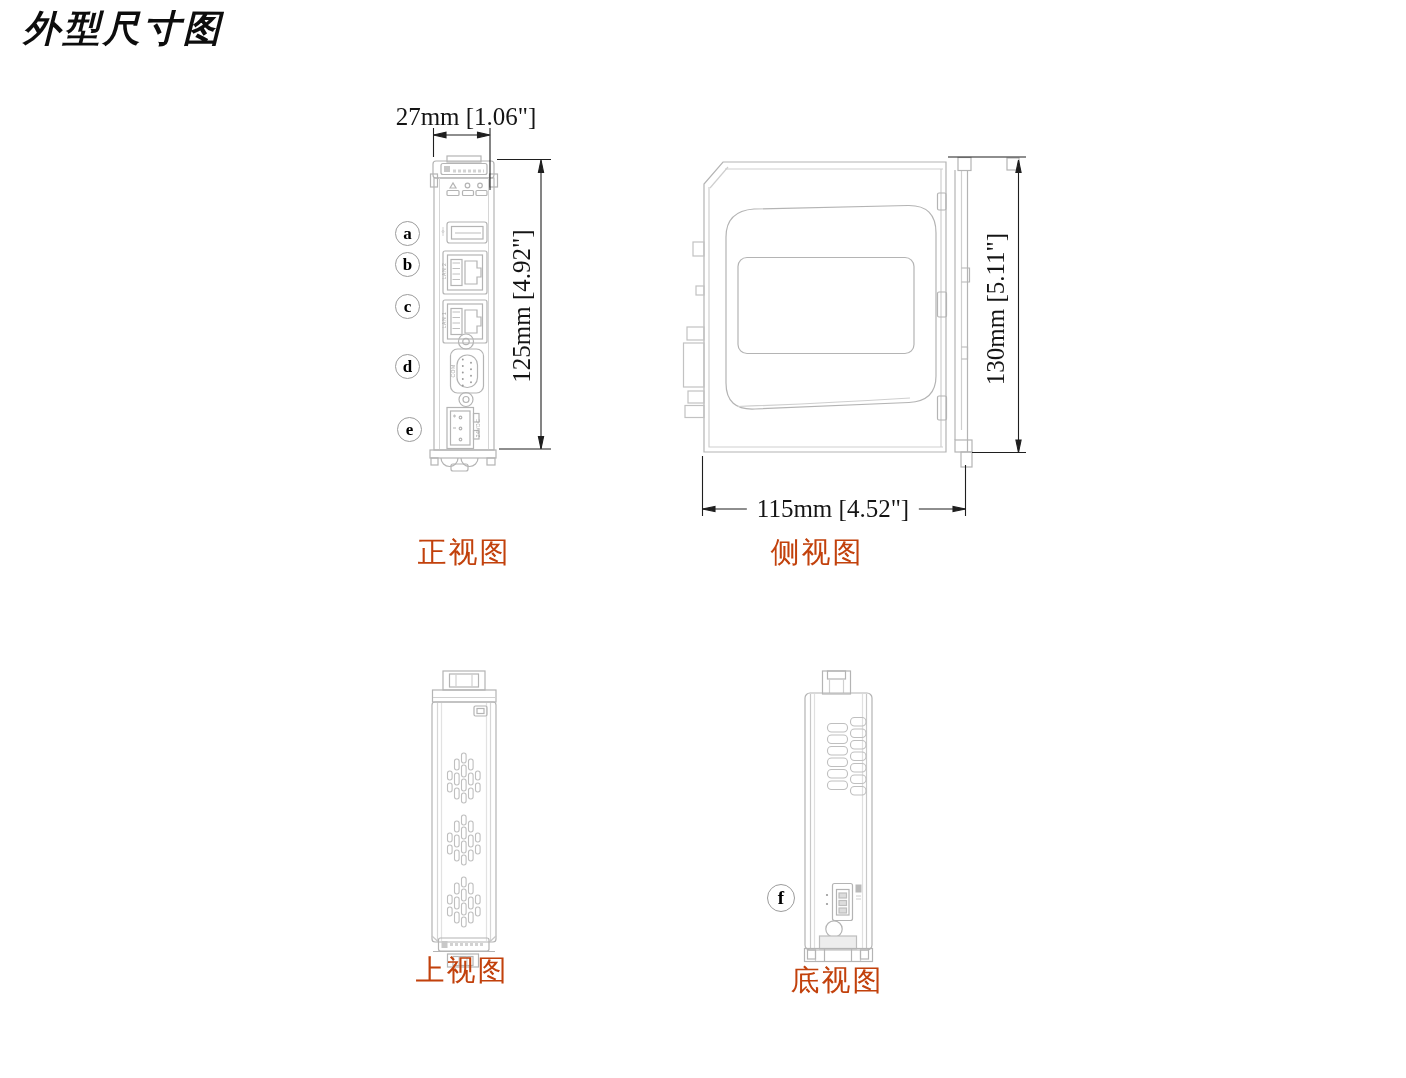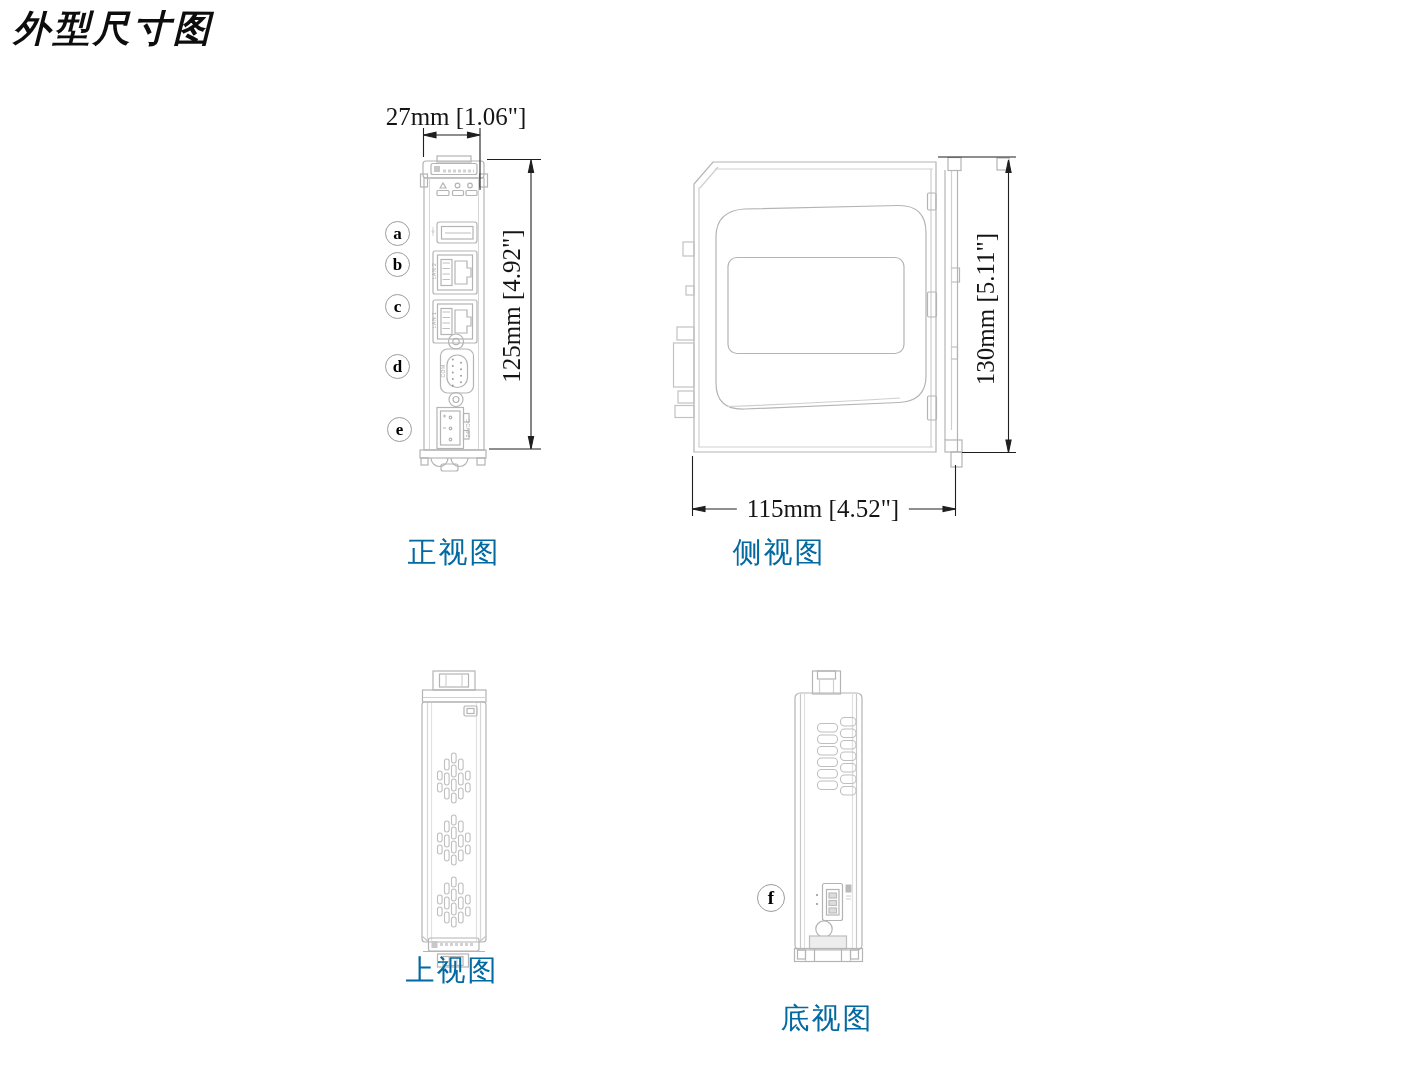--- a/index.html
+++ b/index.html
@@ -1,28 +1,28 @@
 <!DOCTYPE html>
 <html><head>
 <meta charset="utf-8">
 <style>
   html,body{margin:0;padding:0;background:#fff;}
   #canvas{position:relative;width:1326px;height:1078px;background:#ffffff;overflow:hidden;
-          font-family:"Liberation Serif","DejaVu Serif",serif;}
+          font-family:"Liberation Serif","DejaVu Serif",serif;margin-left:10px;}
   svg{position:absolute;overflow:visible;}
   .line-art{stroke:#b4b4b4;fill:none;stroke-width:1.2;}
   .title{position:absolute;left:13px;top:4px;font:italic 700 37px "Liberation Serif","DejaVu Serif",serif;
          color:#0d0d0d;letter-spacing:3px;white-space:nowrap;}
   .dim{position:absolute;font:25px "Liberation Serif","DejaVu Serif",serif;color:#151515;
        white-space:nowrap;text-align:center;}
   .dim-h{transform:translateX(-50%);}
   .dim-v{width:250px;height:30px;line-height:30px;transform:rotate(-90deg);}
   .dim-onl span{background:#fff;padding:0 10px;}
   .caption{position:absolute;transform:translateX(-50%);font:29px "Liberation Serif","DejaVu Serif",serif;
-           color:#0369a1;letter-spacing:2px;white-space:nowrap;}
+           color:#c2410c;letter-spacing:2px;white-space:nowrap;}
   .badge{position:absolute;width:23px;height:23px;border:1.3px solid #9c9c9c;border-radius:50%;
          background:#fff;display:flex;align-items:center;justify-content:center;
          font:700 17px "Liberation Serif","DejaVu Serif",serif;color:#000;}
   .badge-f{width:26px;height:26px;font-size:19px;}
   .tinyv{position:absolute;width:36px;height:8px;line-height:8px;transform:rotate(-90deg);
          font:5px "Liberation Sans","DejaVu Sans",sans-serif;color:#a6a6a6;text-align:center;
          letter-spacing:.5px;}
 </style>
 </head>
 <body>
@@ -298,23 +298,23 @@
       </g>
     </g>
   </svg>
 
   <div class="dim dim-h" style="left:456px;top:103px">27mm [1.06"]</div>
   <div class="dim dim-v" style="left:387px;top:291px">125mm [4.92"]</div>
   <div class="dim dim-v" style="left:861px;top:294px">130mm [5.11"]</div>
   <div class="dim dim-h dim-onl" style="left:823px;top:495px"><span>115mm [4.52"]</span></div>
 
   <div class="caption" style="left:454px;top:533px">正视图</div>
-  <div class="caption" style="left:779px;top:533px">侧视图</div>
+  <div class="caption" style="left:807px;top:533px">侧视图</div>
   <div class="caption" style="left:452px;top:951px">上视图</div>
-  <div class="caption" style="left:827px;top:999px">底视图</div>
+  <div class="caption" style="left:827px;top:961px">底视图</div>
 
   <div class="badge" style="left:385px;top:221px">a</div>
   <div class="badge" style="left:385px;top:252px">b</div>
   <div class="badge" style="left:385px;top:294px">c</div>
   <div class="badge" style="left:385px;top:354px">d</div>
   <div class="badge" style="left:387px;top:417px">e</div>
   <div class="badge badge-f" style="left:757px;top:884px">f</div>
 
   <div class="tinyv" style="left:417px;top:267px">LAN 2</div>
   <div class="tinyv" style="left:417px;top:316px">LAN 1</div>

